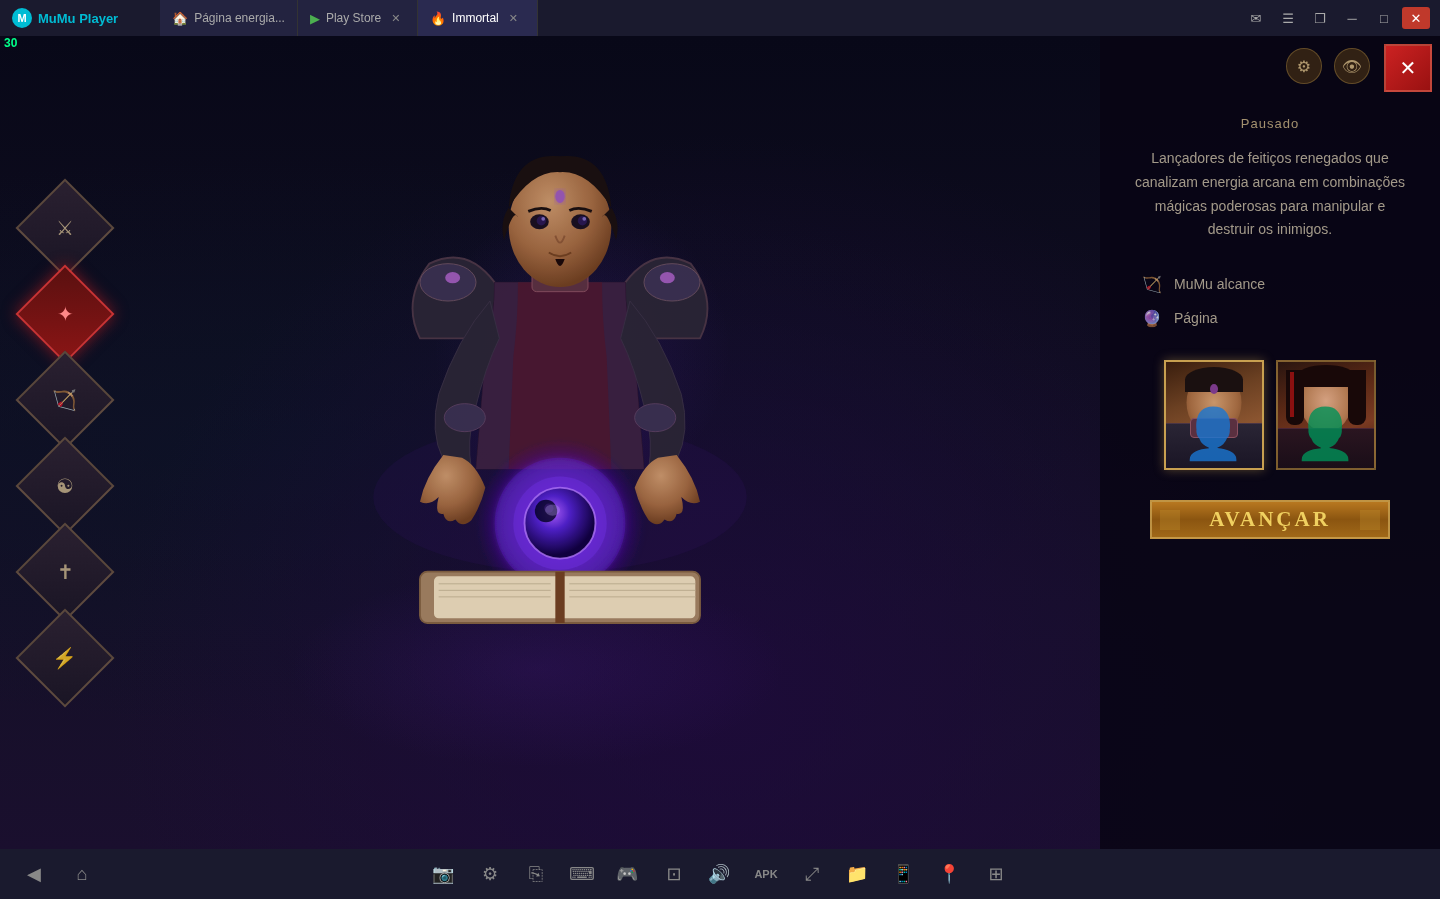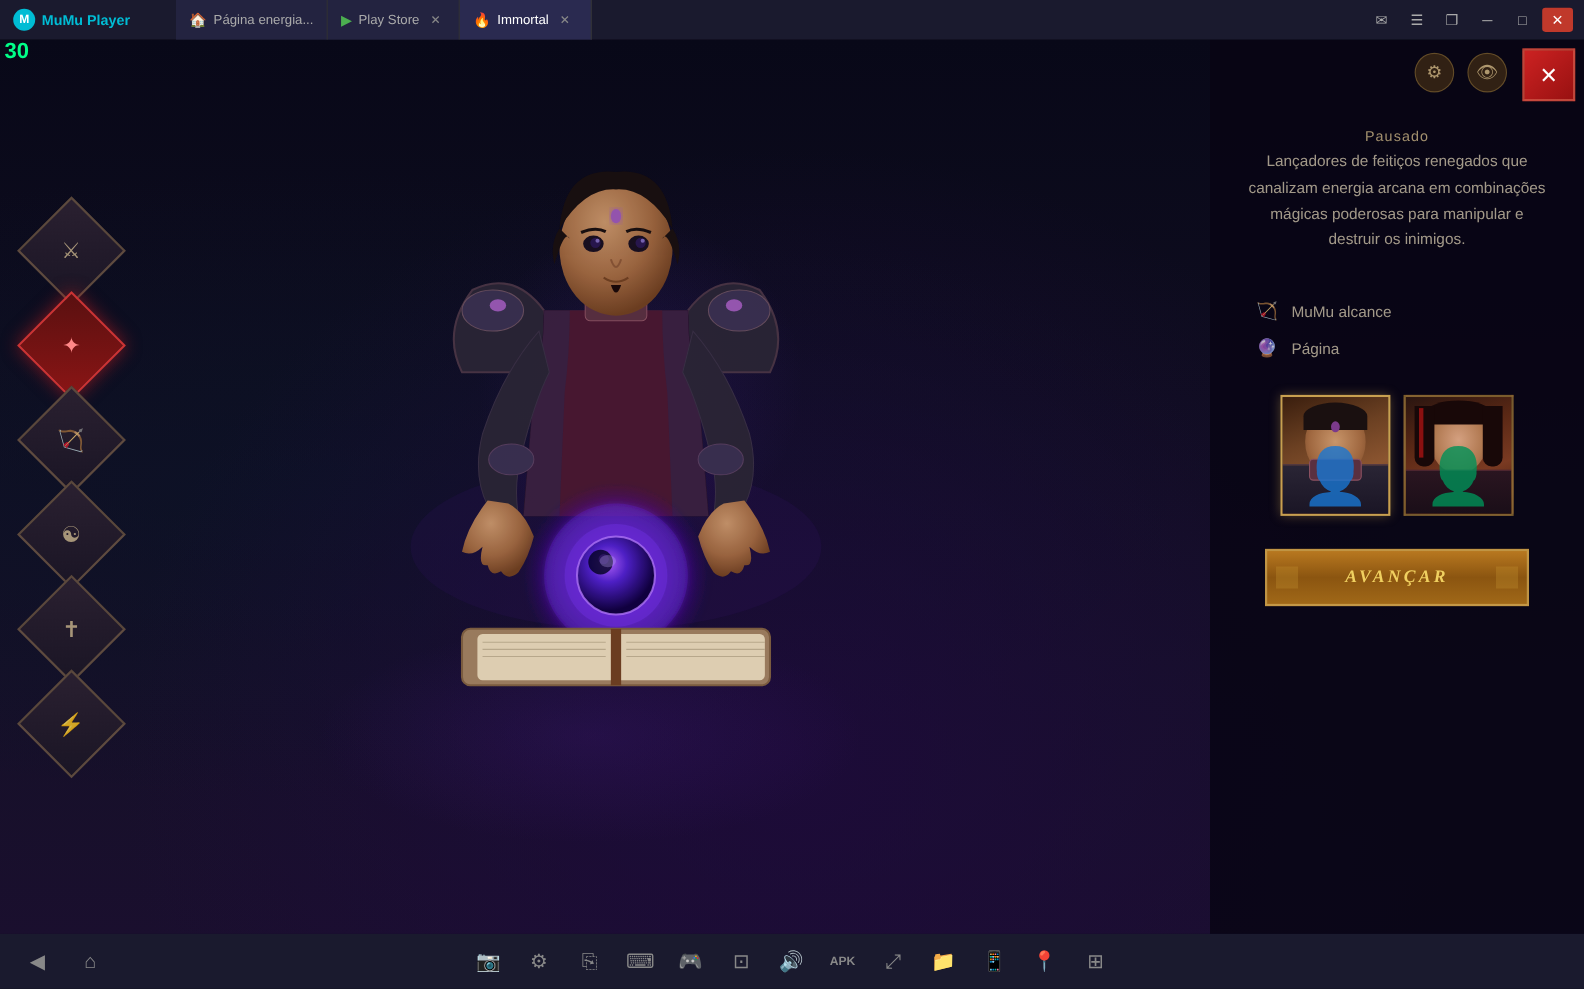--- a/index.html
+++ b/index.html
@@ -110,21 +110,21 @@
       color: #fff;
       border-radius: 3px;
     }
 
     
     #fps-badge {
       position: absolute;
       top: 36px;
       left: 4px;
       color: #00ff88;
-      font-size: 20px;
+      font-size: 12px;
       font-weight: bold;
       z-index: 50;
     }
 
     
     #game-area {
       position: absolute;
       top: 36px;
       left: 0;
       right: 0;
@@ -212,40 +212,40 @@
       display: flex;
       flex-direction: column;
       align-items: center;
       padding: 20px;
       z-index: 10;
     }
 
     .paused-label {
       color: rgba(180, 160, 120, 0.9);
       font-size: 13px;
-      margin-bottom: 4px;
+      margin-bottom: 16px;
       letter-spacing: 1px;
     }
 
     .class-title {
       color: #d4aa40;
       font-size: 28px;
       font-weight: bold;
       letter-spacing: 3px;
       text-transform: uppercase;
       margin-bottom: 20px;
       font-family: 'Georgia', serif;
     }
 
     .class-description {
       color: rgba(180, 170, 150, 0.9);
       font-size: 14px;
       text-align: center;
       line-height: 1.7;
-      margin-bottom: 41px;
+      margin-bottom: 30px;
       padding: 0 10px;
     }
 
     .attributes {
       display: flex;
       flex-direction: column;
       align-items: flex-start;
       gap: 10px;
       width: 100%;
       padding: 0 20px;
@@ -288,35 +288,34 @@
     }
 
     .portrait.selected {
       border-color: #c8a050;
       box-shadow: 0 0 10px rgba(200, 160, 80, 0.4);
     }
 
     
     .advance-btn {
       width: 240px;
-      height: 52px;
+      height: 39px;
       background: linear-gradient(180deg, #b87820 0%, #8b5510 50%, #a06818 100%);
       border: 2px solid rgba(200, 160, 80, 0.8);
       color: #f0d060;
-      font-size: 16px;
+      font-size: 21px;
       font-weight: bold;
       letter-spacing: 3px;
       text-transform: uppercase;
       cursor: pointer;
       display: flex;
       align-items: center;
       justify-content: center;
       position: relative;
       font-family: 'Georgia', serif;
-      font-style: italic;
     }
 
     .advance-btn::before {
       content: '';
       position: absolute;
       left: 8px;
       top: 50%;
       transform: translateY(-50%);
       width: 20px;
       height: 20px;

